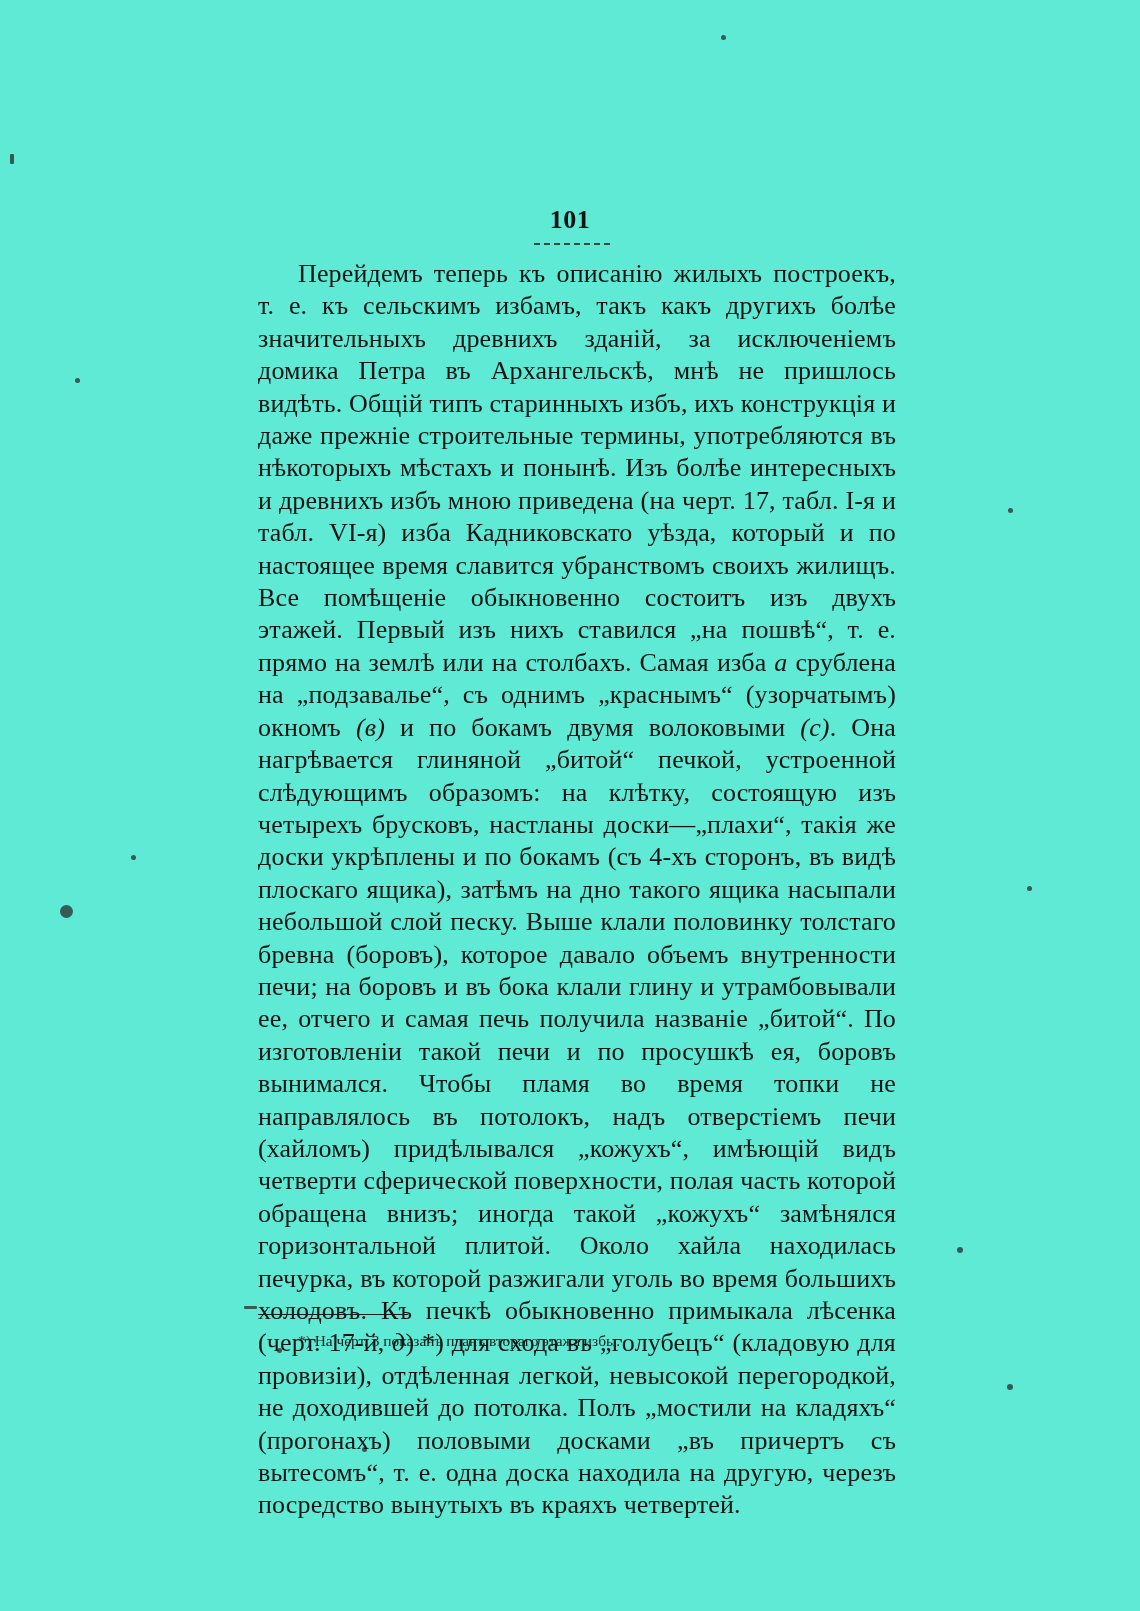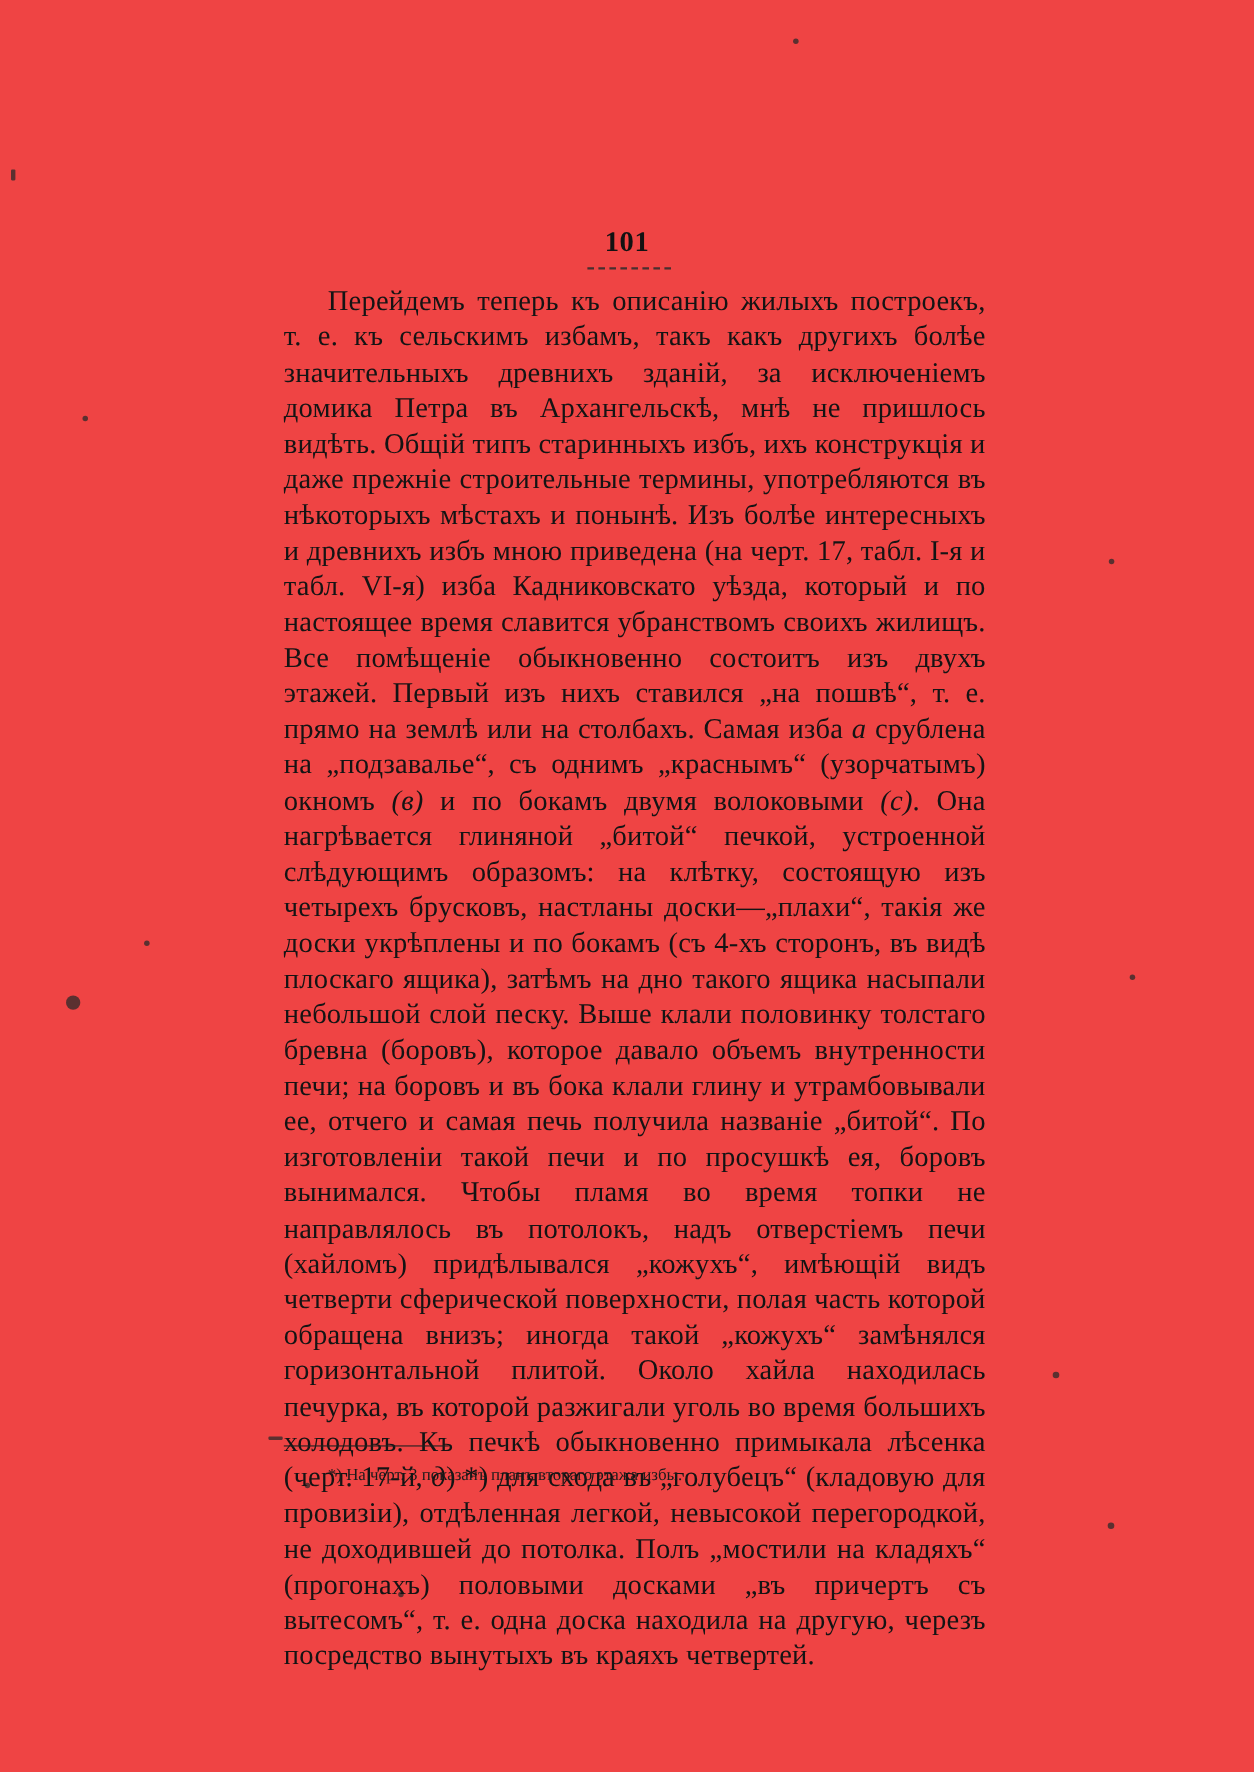--- a/index.html
+++ b/index.html
@@ -11,21 +11,21 @@
     width: 1140px;
     height: 1611px;
     position: relative;
     font-family: "Liberation Serif", serif;
     color: #121212;
     overflow: hidden;
   }
   .page {
     position: absolute;
     inset: 0;
-    background: #ef4444;
+    background: #5eead4;
   }
   
   .speck {
     position: absolute;
     background: #2a2a2a;
     border-radius: 50%;
     opacity: .75;
   }
   .page-number {
     position: absolute;

